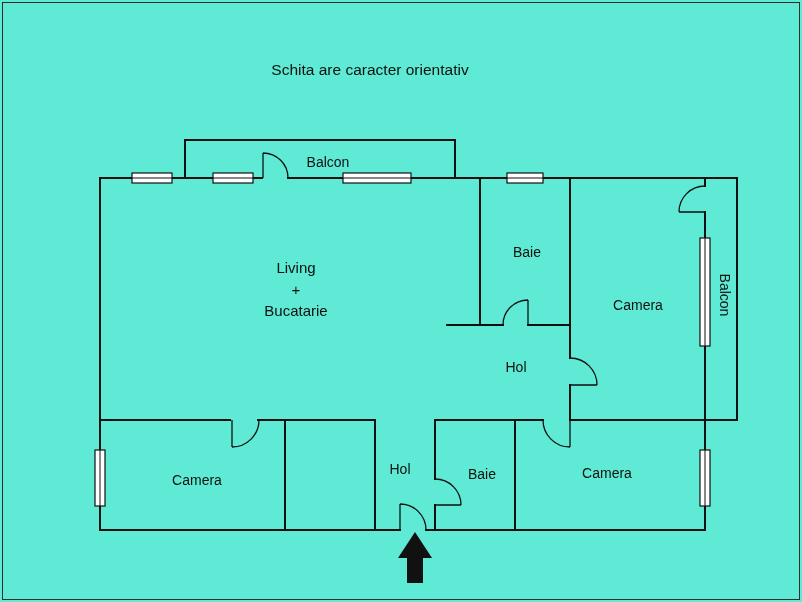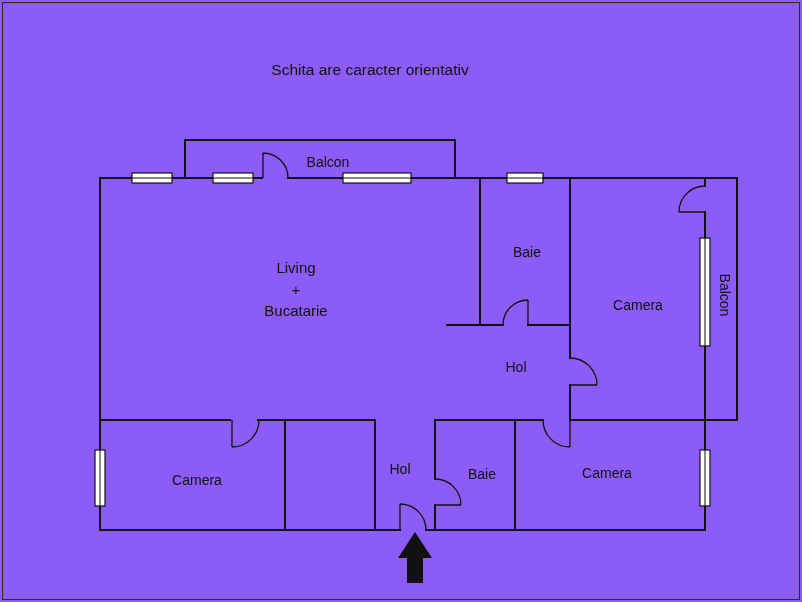--- a/index.html
+++ b/index.html
@@ -5,21 +5,21 @@
   html, body {
     margin: 0;
     padding: 0;
     background: #ffffff;
     font-family: "Liberation Sans", sans-serif;
   }
   .canvas {
     position: relative;
     width: 802px;
     height: 602px;
-    background: #8b5cf6;
+    background: #5eead4;
     overflow: hidden;
   }
   .frame {
     position: absolute;
     inset: 2px;
     border: 1.5px solid #2b2b2b;
     pointer-events: none;
   }
   svg.plan {
     position: absolute;

